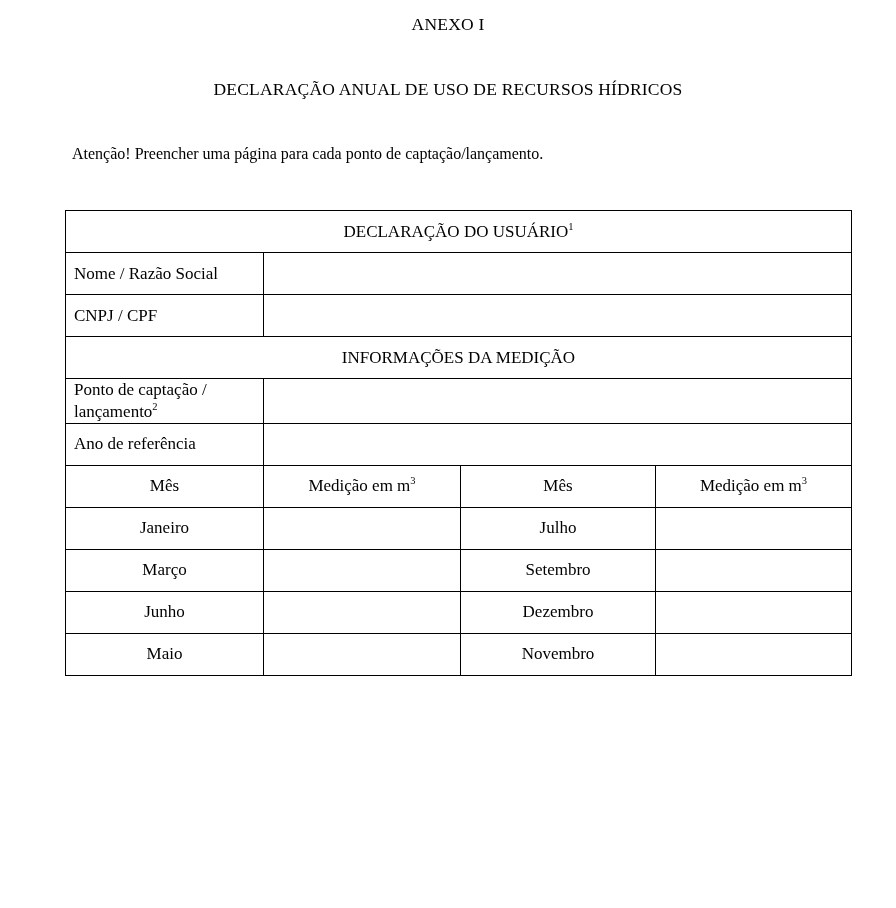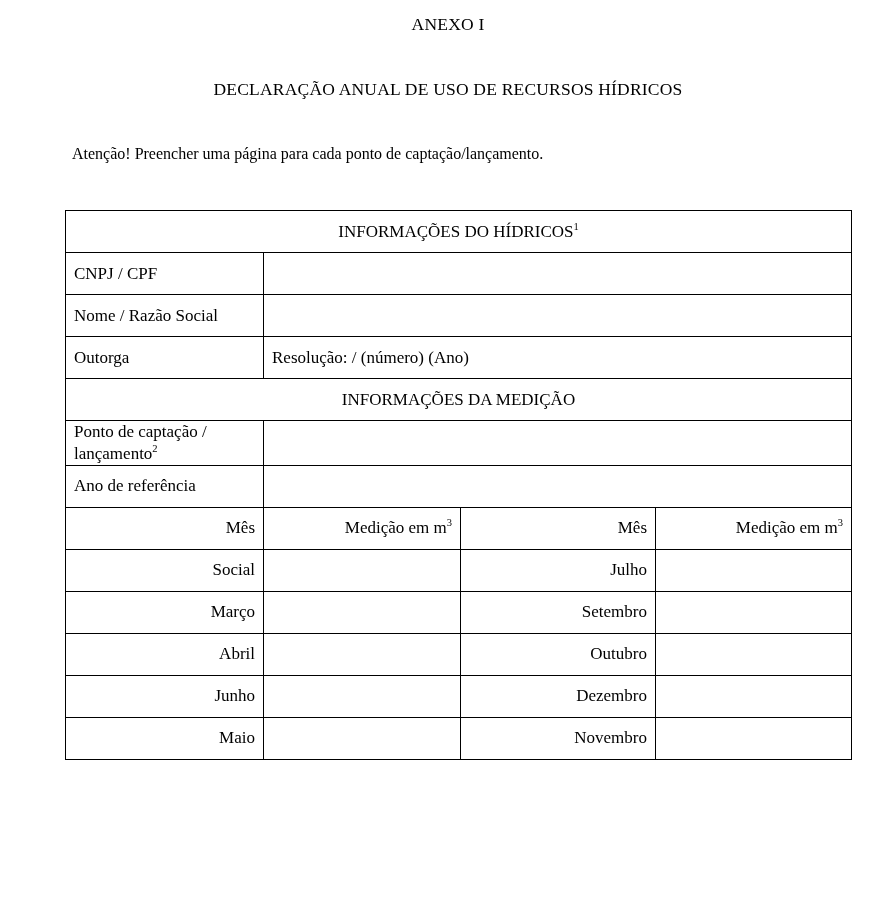--- a/index.html
+++ b/index.html
@@ -81,21 +81,21 @@
   }
   .value-cell {
     text-align: left;
   }
   .tall-cell {
     height: 68px;
     white-space: normal;
     line-height: 1.35;
   }
   .month-cell {
-    text-align: right;
+    text-align: center;
     white-space: nowrap;
     height: 44px;
   }
   .blank-cell {
     height: 44px;
   }
 
   sup {
     font-size: 0.62em;
     vertical-align: super;
@@ -116,38 +116,34 @@
   <table class="form-table">
     <colgroup>
       <col class="c1">
         <col class="c2">
         <col class="c3">
         <col class="c4">
     </colgroup>
     <tbody>
 
       <tr>
-        <td class="section-head" colspan="4"><span>INFORMAÇÕES DO HÍDRICOS</span><sup>1</sup></td>
+        <td class="section-head" colspan="4"><span>DECLARAÇÃO DO USUÁRIO</span><sup>1</sup></td>
+      </tr>
+
+      <tr>
+        <td class="label-cell">Nome / Razão Social</td>
+        <td class="value-cell" colspan="3"></td>
       </tr>
 
       <tr>
         <td class="label-cell">CNPJ / CPF</td>
         <td class="value-cell" colspan="3"></td>
       </tr>
 
-      <tr>
-        <td class="label-cell">Nome / Razão Social</td>
-        <td class="value-cell" colspan="3"></td>
-      </tr>
 
-
-      <tr>
-        <td class="label-cell">Outorga</td>
-        <td class="value-cell" colspan="3">Resolução: / (número) (Ano)</td>
-      </tr>
 
       <tr>
         <td class="section-head" colspan="4">INFORMAÇÕES DA MEDIÇÃO</td>
       </tr>
 
       <tr>
         <td class="label-cell tall-cell"><span>Ponto de captação /</span><br><span>lançamento</span><sup>2</sup></td>
         <td class="value-cell tall-cell" colspan="3"></td>
       </tr>
 
@@ -157,40 +153,34 @@
       </tr>
 
       <tr>
         <td class="month-cell">Mês</td>
         <td class="month-cell"><span>Medição em m</span><sup>3</sup></td>
         <td class="month-cell">Mês</td>
         <td class="month-cell"><span>Medição em m</span><sup>3</sup></td>
       </tr>
 
       <tr>
-        <td class="month-cell">Social</td>
+        <td class="month-cell">Janeiro</td>
         <td class="blank-cell"></td>
         <td class="month-cell">Julho</td>
         <td class="blank-cell"></td>
       </tr>
 
 
       <tr>
         <td class="month-cell">Março</td>
         <td class="blank-cell"></td>
         <td class="month-cell">Setembro</td>
         <td class="blank-cell"></td>
       </tr>
 
-      <tr>
-        <td class="month-cell">Abril</td>
-        <td class="blank-cell"></td>
-        <td class="month-cell">Outubro</td>
-        <td class="blank-cell"></td>
-      </tr>
 
       <tr>
         <td class="month-cell">Junho</td>
         <td class="blank-cell"></td>
         <td class="month-cell">Dezembro</td>
         <td class="blank-cell"></td>
       </tr>
 
       <tr>
         <td class="month-cell">Maio</td>

